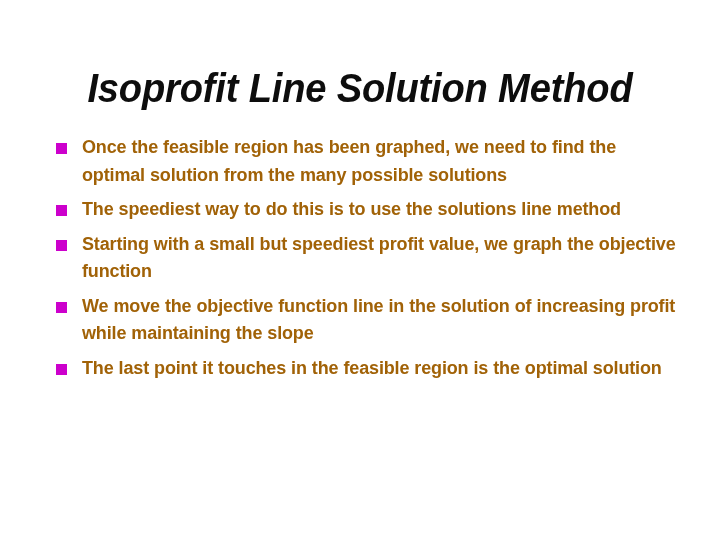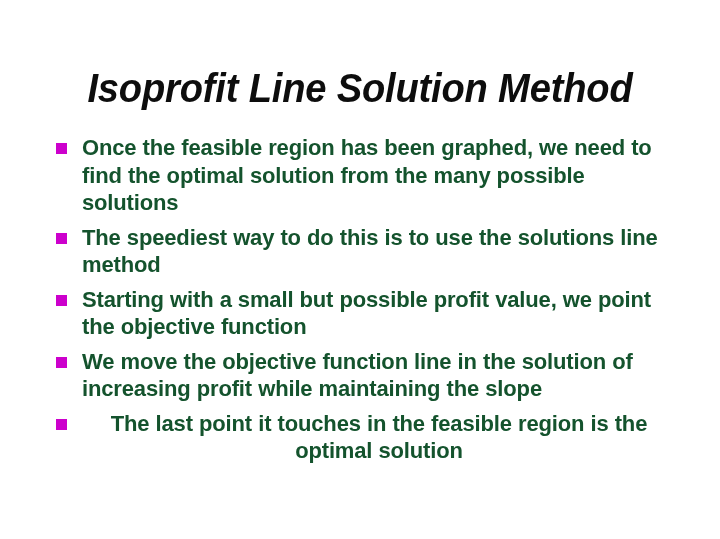--- a/index.html
+++ b/index.html
@@ -53,30 +53,29 @@
     padding: 0;
     list-style: none;
   }
 
   .bullet-item {
     position: relative;
     padding-left: 30px;
     margin: 0 0 7px 0;
     font-family: "Liberation Sans Narrow", "Liberation Sans", "DejaVu Sans", sans-serif;
     font-weight: bold;
-    font-size: 22px;
+    font-size: 18px;
     line-height: 27.5px;
-    color: #14532d;
+    color: #a16207;
     letter-spacing: -0.15px;
     word-spacing: 0.2px;
   }
 
   .bullet-item:last-child {
     margin-bottom: 12px;
-    text-align: center;
   }
 
   .bullet-marker {
     position: absolute;
     left: 4px;
     top: 9px;
     width: 11px;
     height: 11px;
     background: #cc00cc;
     display: block;
@@ -100,21 +99,21 @@
       <span class="bullet-text">Once the feasible region has been graphed, we need to find the optimal solution from the many possible solutions</span>
     </li>
 
     <li class="bullet-item">
       <span class="bullet-marker" style="background: rgb(204, 0, 204);"></span>
       <span class="bullet-text">The speediest way to do this is to use the solutions line method</span>
     </li>
 
     <li class="bullet-item">
       <span class="bullet-marker" style="background: rgb(204, 0, 204);"></span>
-      <span class="bullet-text">Starting with a small but possible profit value, we point the objective function</span>
+      <span class="bullet-text">Starting with a small but speediest profit value, we graph the objective function</span>
     </li>
 
     <li class="bullet-item">
       <span class="bullet-marker" style="background: rgb(204, 0, 204);"></span>
       <span class="bullet-text">We move the objective function line in the solution of increasing profit while maintaining the slope</span>
     </li>
 
     <li class="bullet-item">
       <span class="bullet-marker" style="background: rgb(204, 0, 204);"></span>
       <span class="bullet-text">The last point it touches in the feasible region is the optimal solution</span>

